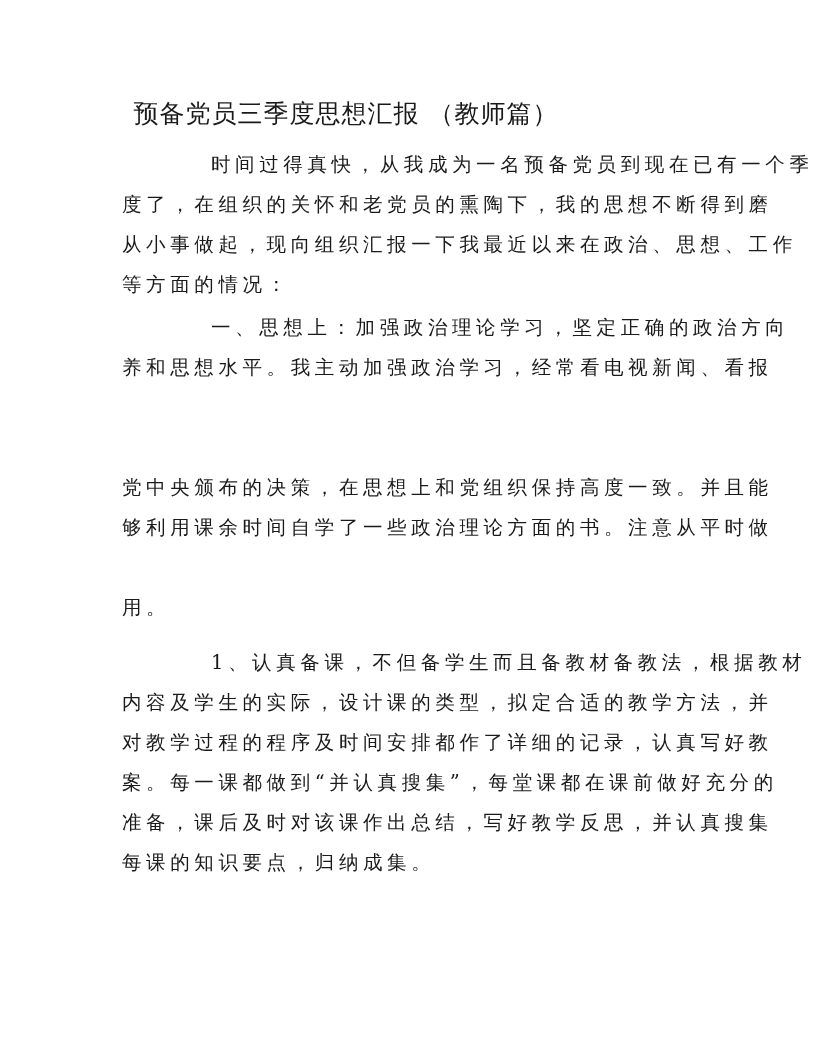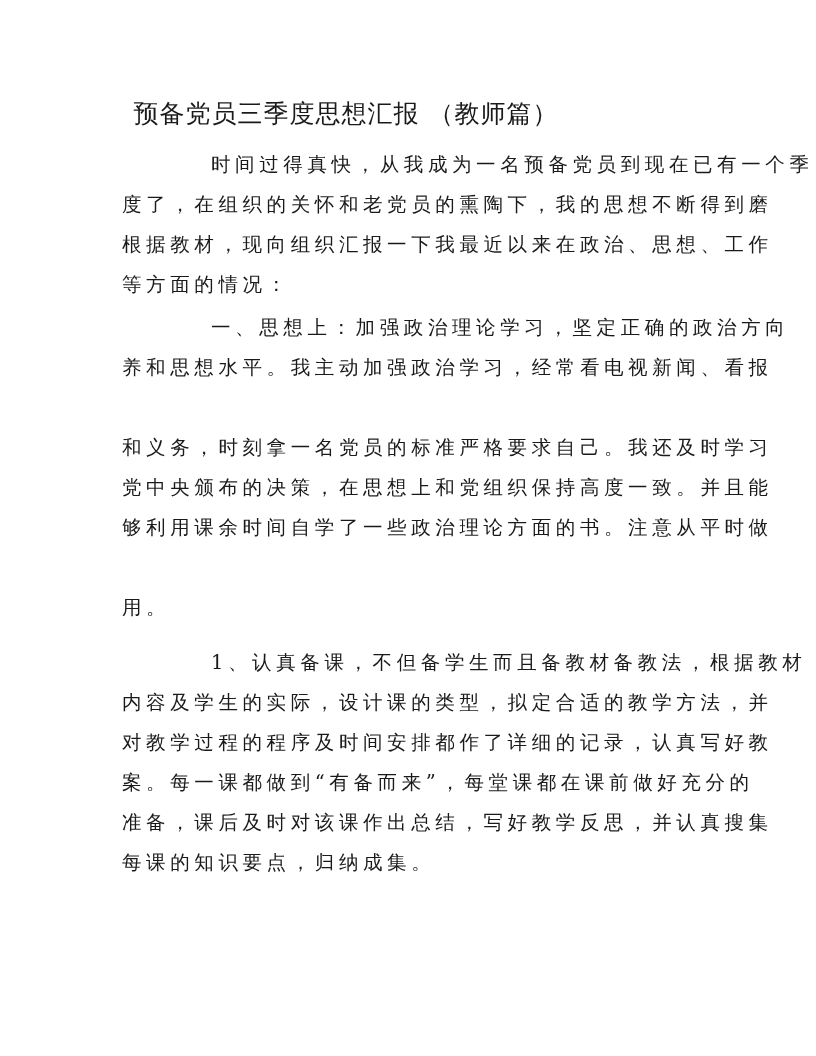--- a/index.html
+++ b/index.html
@@ -13,29 +13,28 @@
     .indent { left: 163px; margin-left: 48px; }
   </style>
 </head>
 <body>
 
 <div class="page">
   <div class="title">预备党员三季度思想汇报 （教师篇）</div>
 
   <div class="line indent" style="top:150px">时间过得真快，从我成为一名预备党员到现在已有一个季</div>
   <div class="line" style="top:190px">度了，在组织的关怀和老党员的熏陶下，我的思想不断得到磨</div>
-  <div class="line" style="top:230px">根据教材，现向组织汇报一下我最近以来在政治、思想、工作</div>
+  <div class="line" style="top:230px">从小事做起，现向组织汇报一下我最近以来在政治、思想、工作</div>
   <div class="line" style="top:270px">等方面的情况：</div>
 
   <div class="line indent" style="top:313px">一、思想上：加强政治理论学习，坚定正确的政治方向</div>
   <div class="line" style="top:353px">养和思想水平。我主动加强政治学习，经常看电视新闻、看报</div>
-  <div class="line" style="top:433px">和义务，时刻拿一名党员的标准严格要求自己。我还及时学习</div>
   <div class="line" style="top:473px">党中央颁布的决策，在思想上和党组织保持高度一致。并且能</div>
   <div class="line" style="top:513px">够利用课余时间自学了一些政治理论方面的书。注意从平时做</div>
   <div class="line" style="top:593px">用。</div>
 
   <div class="line indent" style="top:648px">1、认真备课，不但备学生而且备教材备教法，根据教材</div>
   <div class="line" style="top:688px">内容及学生的实际，设计课的类型，拟定合适的教学方法，并</div>
   <div class="line" style="top:728px">对教学过程的程序及时间安排都作了详细的记录，认真写好教</div>
-  <div class="line" style="top:768px">案。每一课都做到“有备而来”，每堂课都在课前做好充分的</div>
+  <div class="line" style="top:768px">案。每一课都做到“并认真搜集”，每堂课都在课前做好充分的</div>
   <div class="line" style="top:808px">准备，课后及时对该课作出总结，写好教学反思，并认真搜集</div>
   <div class="line" style="top:848px">每课的知识要点，归纳成集。</div>
 </div>
 
 </body></html>

